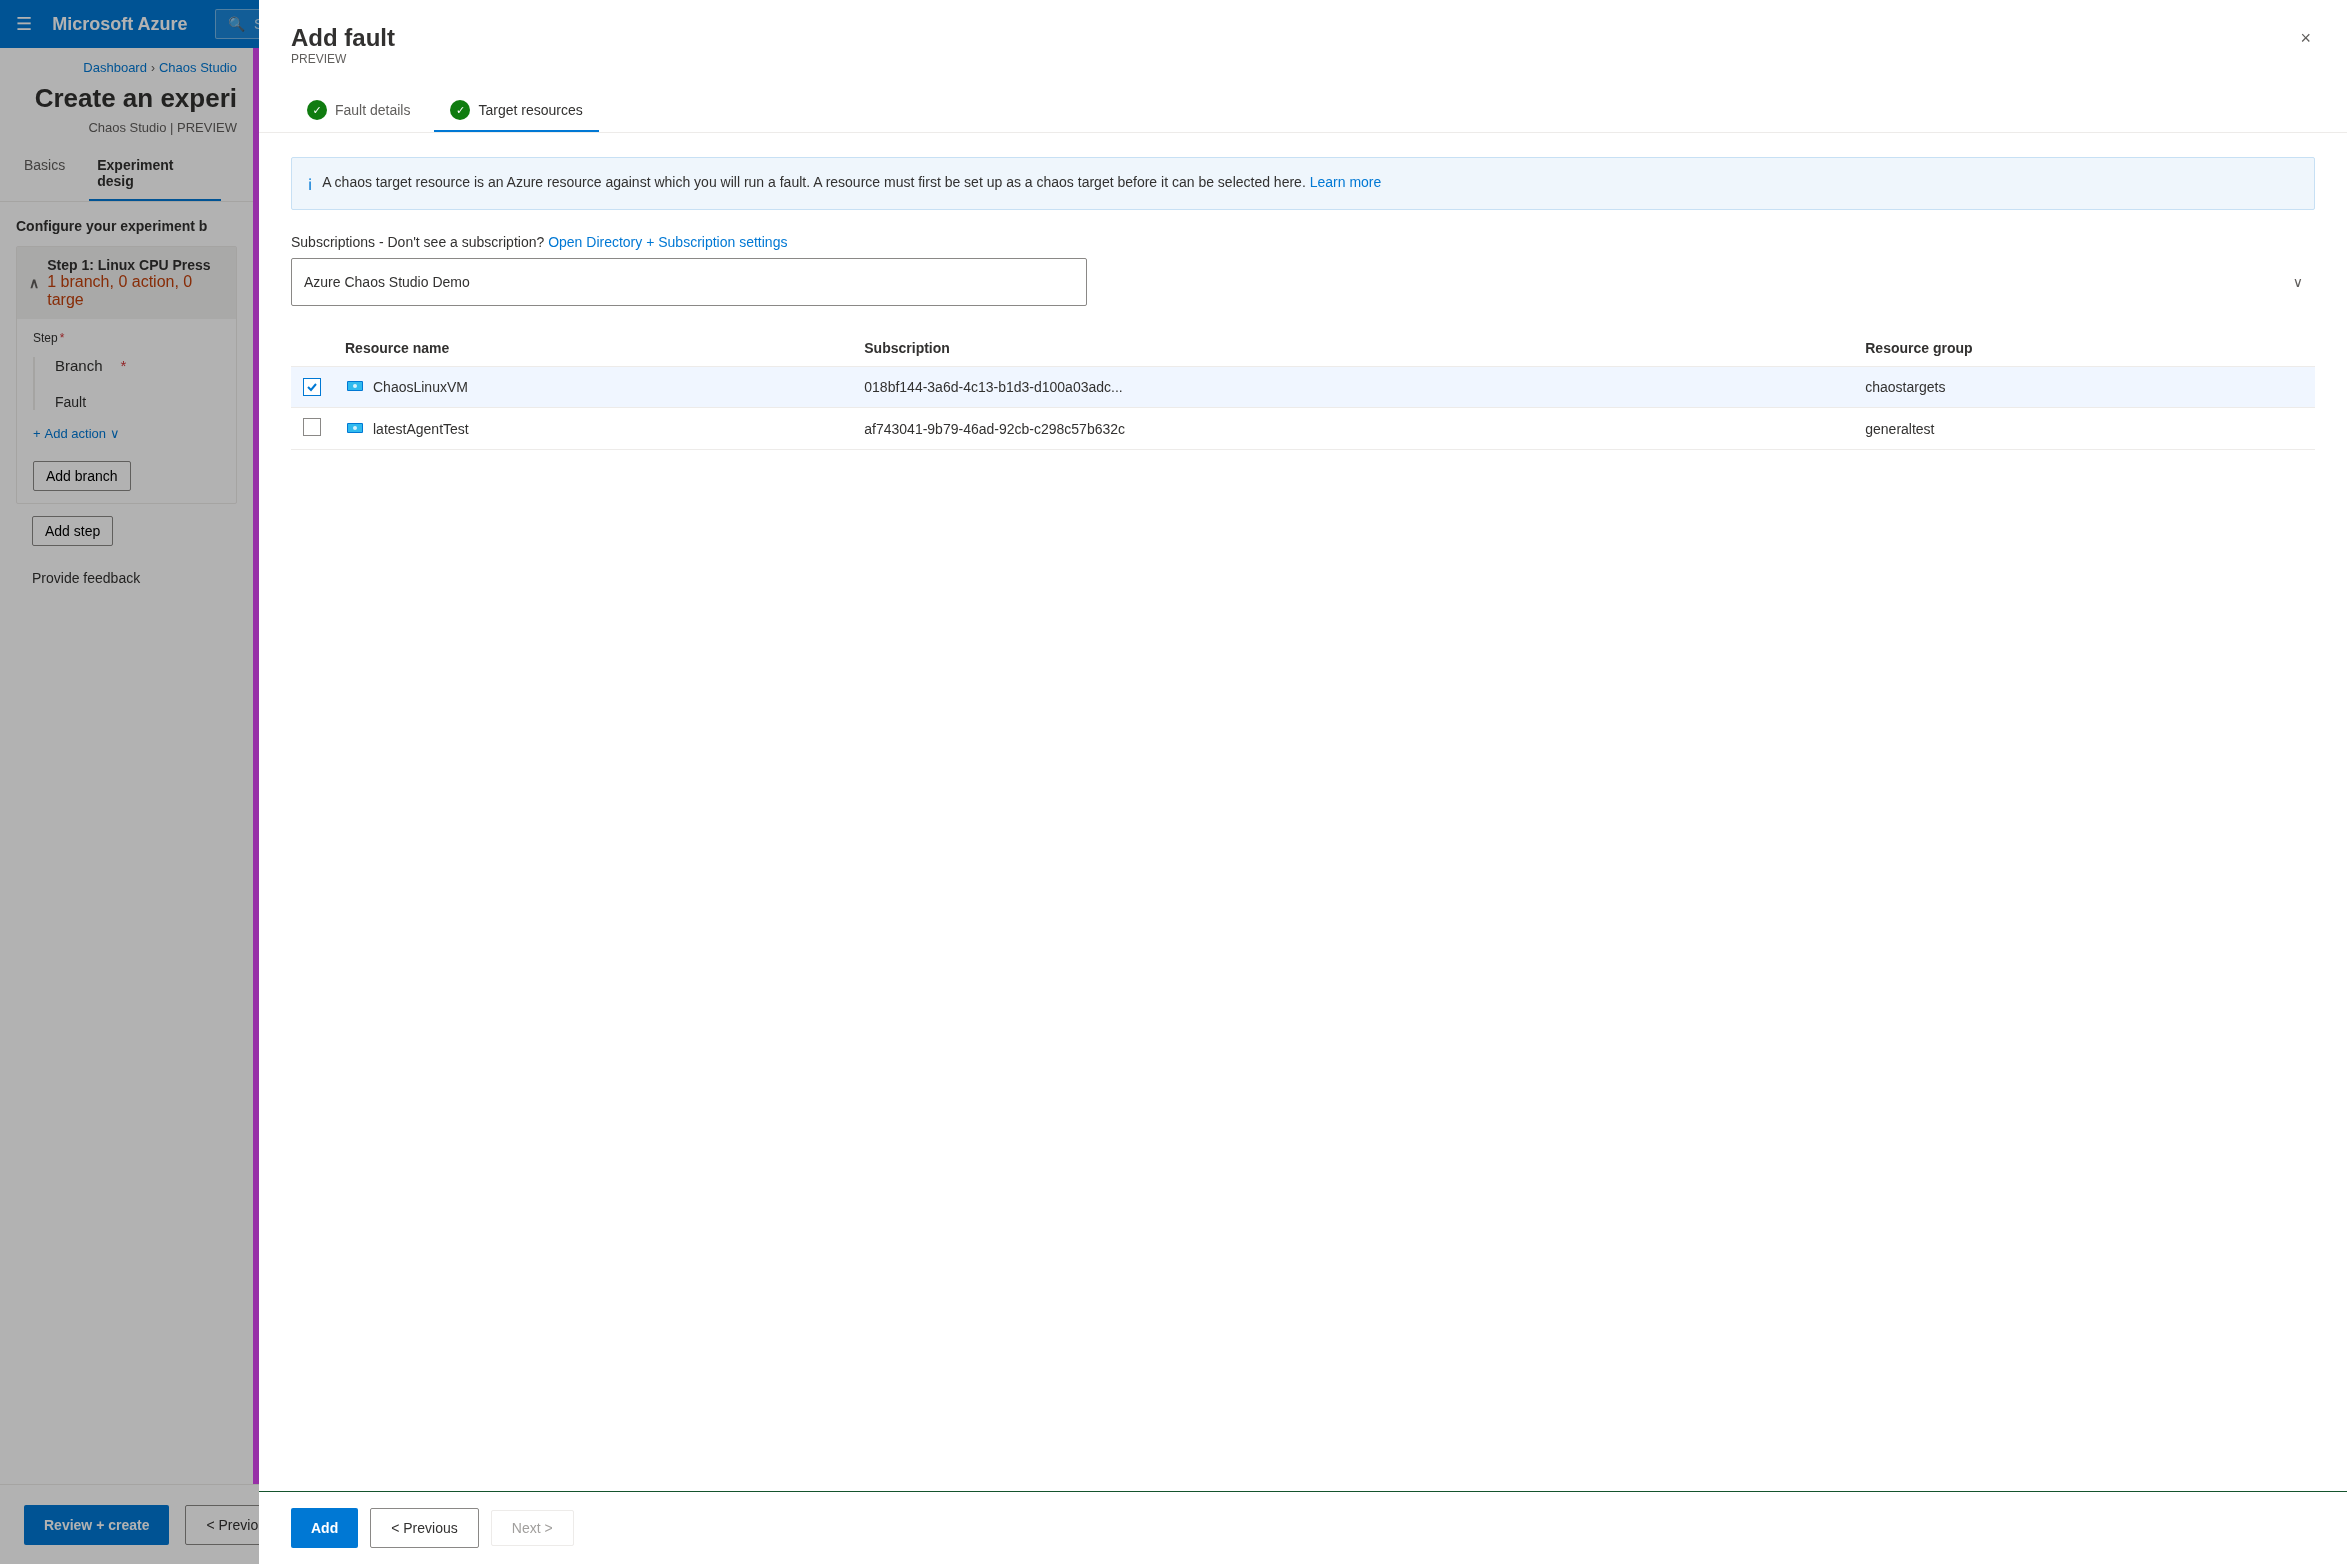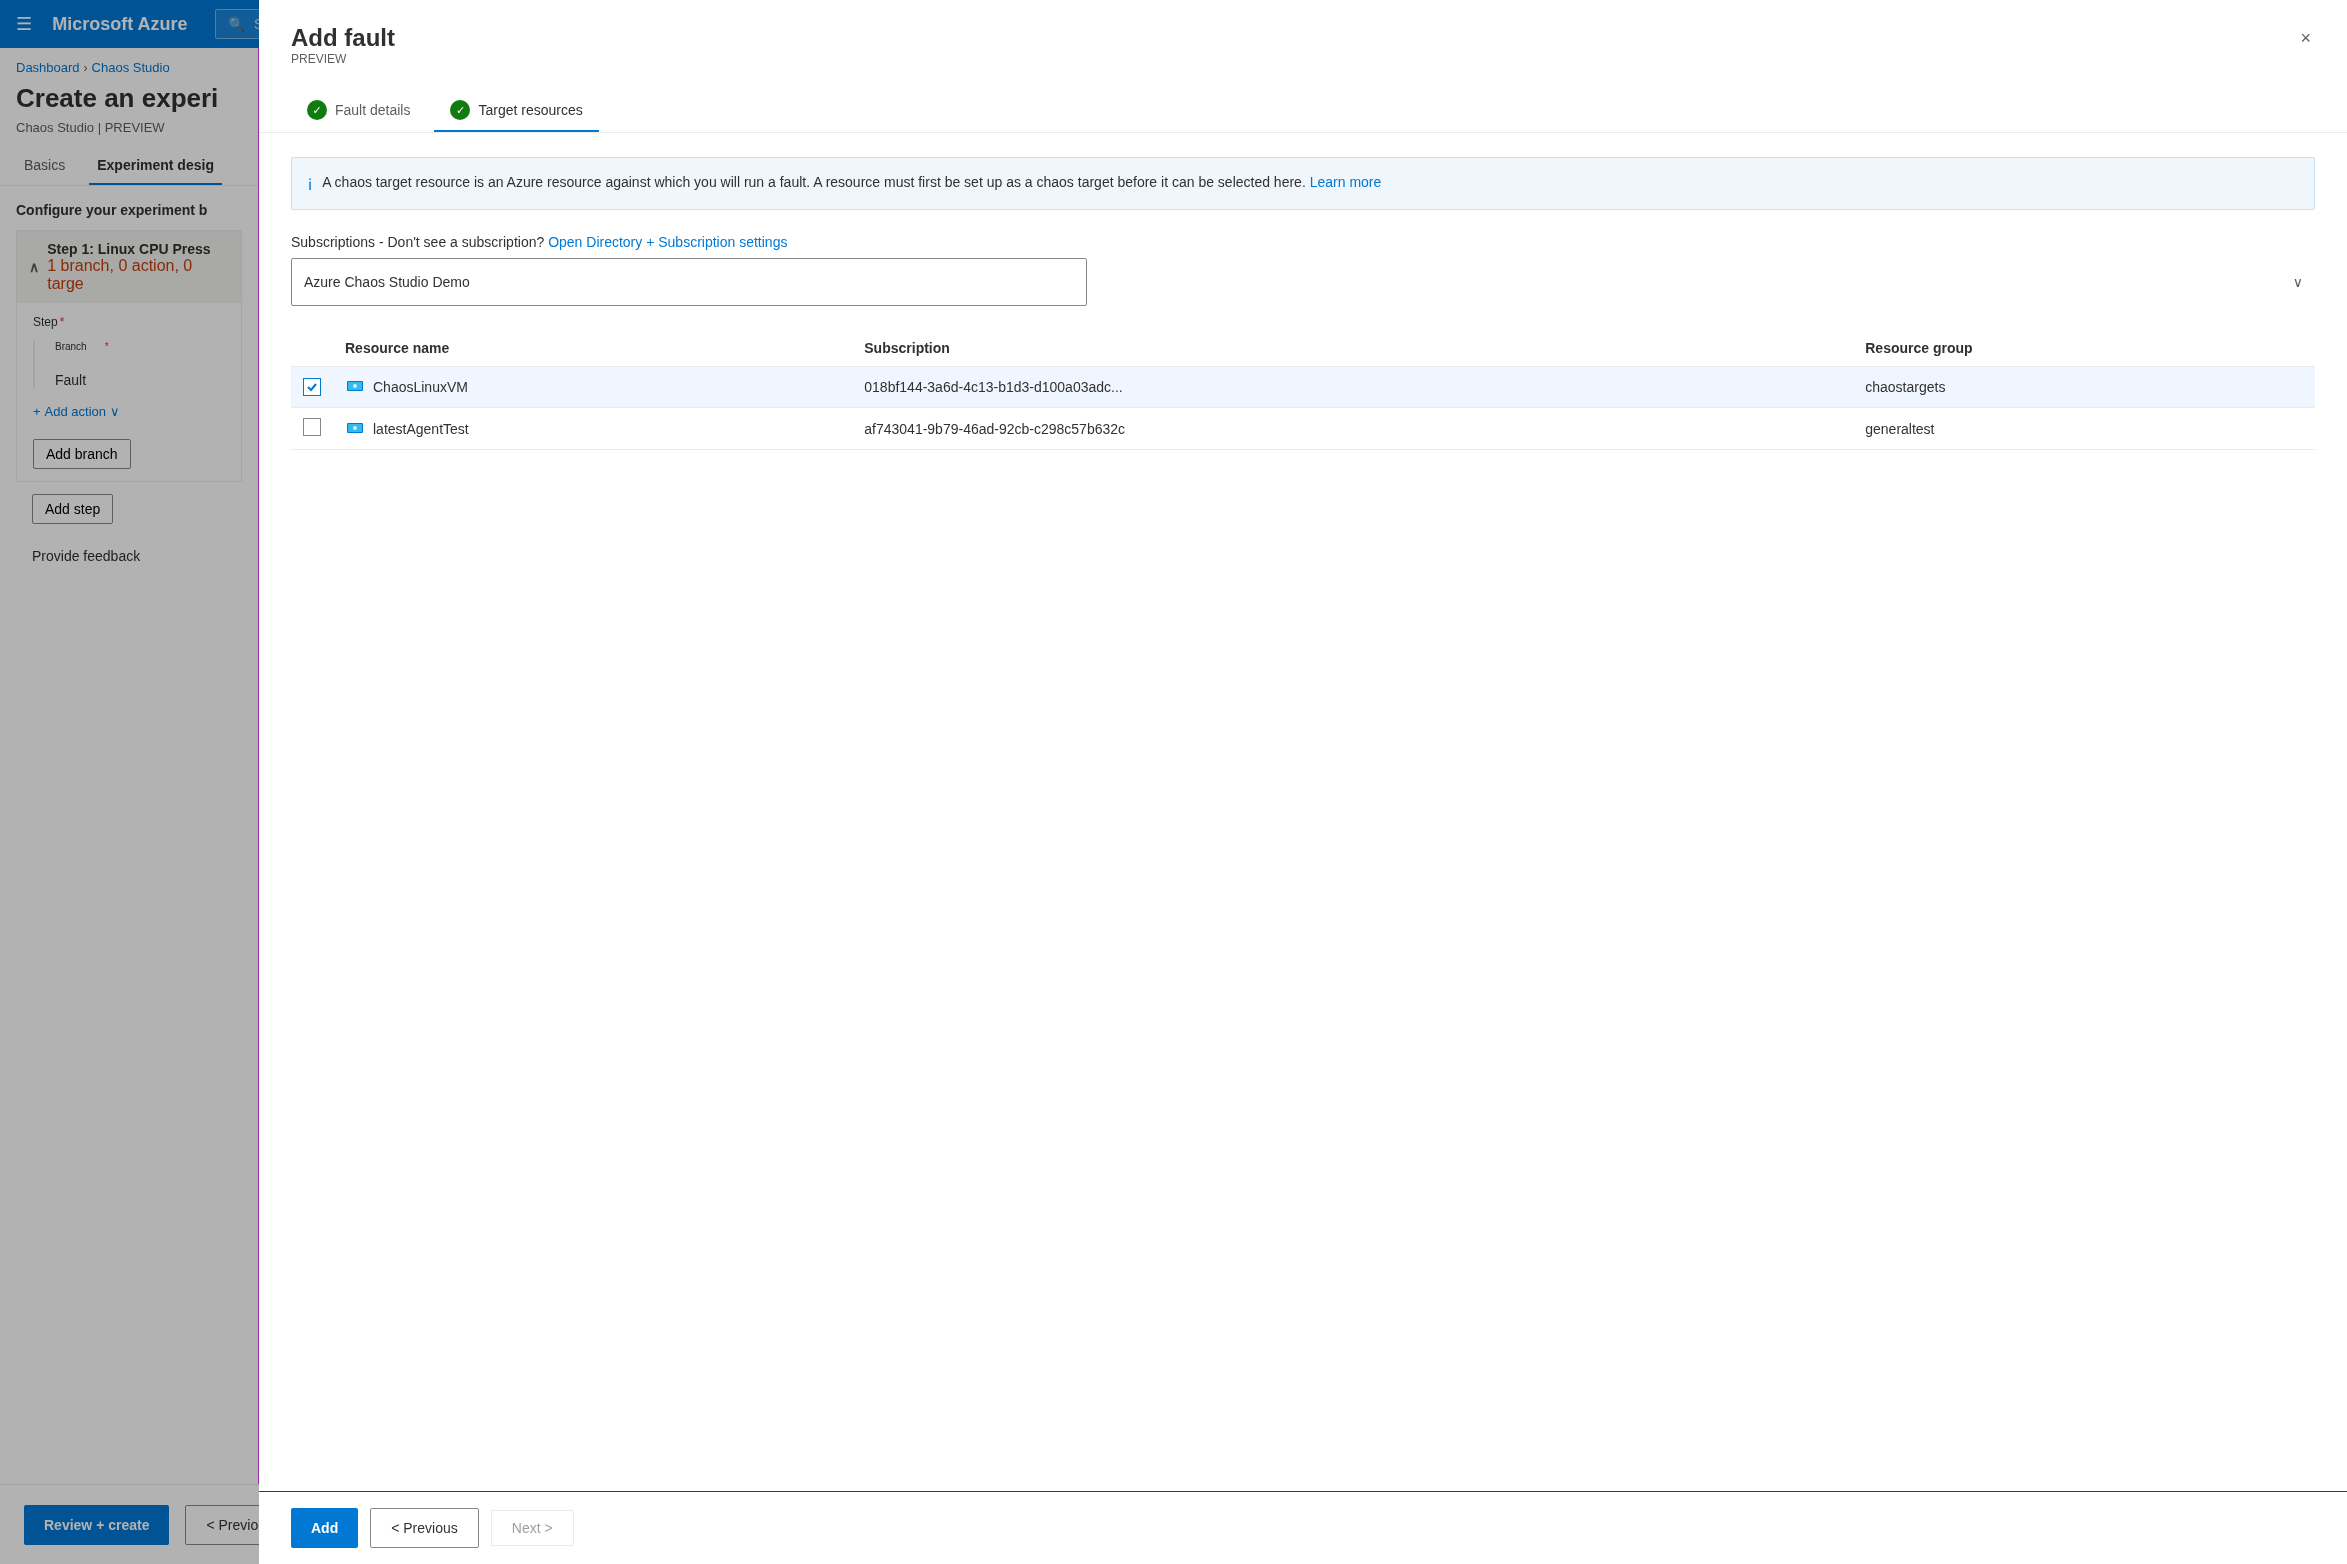--- a/index.html
+++ b/index.html
@@ -44,25 +44,26 @@
     .main-layout {
       display: flex;
       margin-top: 48px;
       height: calc(1564px - 48px);
     }
 
     
     .left-panel {
       width: 259px;
       background: white;
-      border-right: 1px solid #d946ef;
+      border-right: 6px solid #d946ef;
       flex-shrink: 0;
       overflow: hidden;
       display: flex;
       flex-direction: column;
+      align-items: flex-end;
     }
     .breadcrumb {
       padding: 12px 16px 4px;
       font-size: 13px;
       color: #0078d4;
       display: flex;
       align-items: center;
       gap: 4px;
     }
     .breadcrumb-sep { color: #605e5c; font-size: 12px; }
@@ -120,21 +121,21 @@
     .field-label {
       font-size: 12px;
       color: #323130;
       margin-bottom: 4px;
       display: flex;
       align-items: center;
       gap: 2px;
     }
     .required { color: #d13438; }
     .branch-container { margin-top: 12px; padding-left: 20px; border-left: 2px solid #edebe9; }
-    .branch-label { font-size: 10px; color: #323130; margin-bottom: 20px; display: flex; align-items: center; gap: 18px; }
+    .branch-label { font-size: 15px; color: #323130; margin-bottom: 20px; display: flex; align-items: center; gap: 18px; }
     .fault-label { font-size: 14px; color: #323130; margin-top: 12px; font-weight: 500; }
     .add-action-btn {
       color: #0078d4;
       font-size: 13px;
       cursor: pointer;
       display: flex;
       align-items: center;
       gap: 4px;
       margin-top: 16px;
     }

